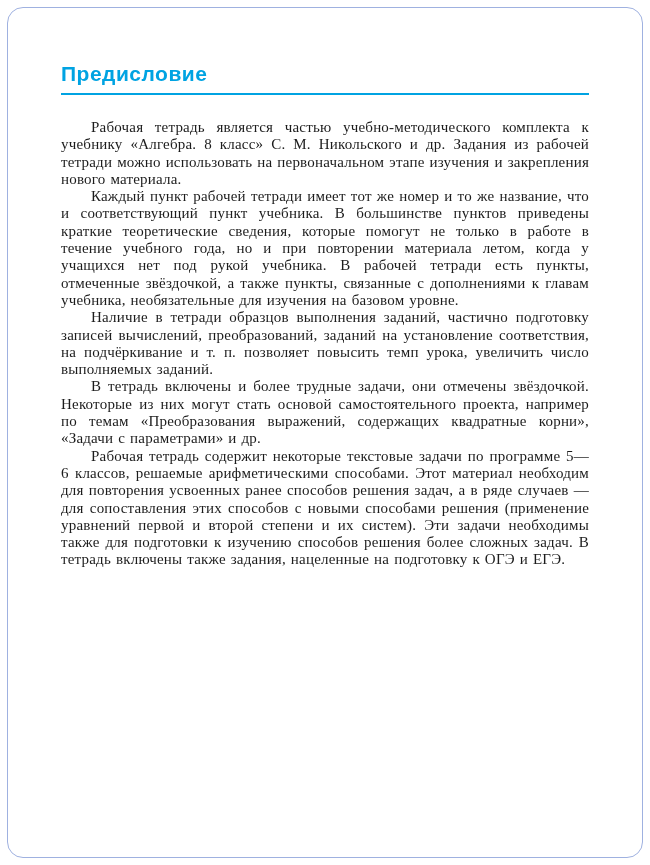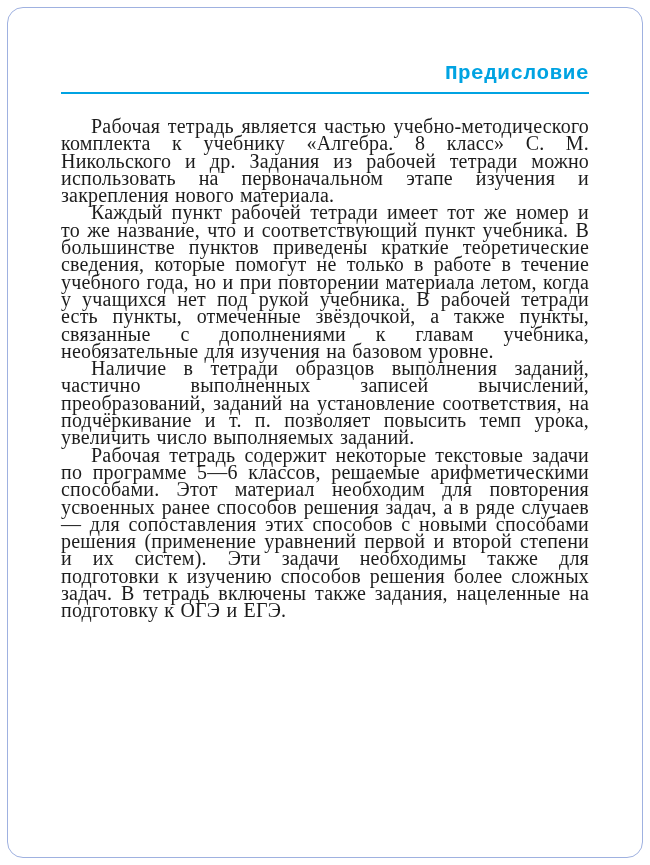--- a/index.html
+++ b/index.html
@@ -25,52 +25,52 @@
     border-radius: 16px;
     pointer-events: none;
   }
   .inner {
     position: absolute;
     left: 61px;
     top: 62px;
     width: 528px;
   }
   .heading {
-    font-family: Liberation Mono, monospace;
+    font-family: Liberation Sans, sans-serif;
     font-size: 21px;
     font-weight: bold;
     color: #00a3e2;
     letter-spacing: 0.5px;
     margin-bottom: 7px;
-    text-align: right;
   }
   .heading-rule {
     width: 100%;
     height: 2px;
     background: #00a3e2;
     margin-bottom: 24px;
   }
   .content p {
-    font-size: 20px;
+    font-size: 15px;
     line-height: 17.3px;
     color: #1c1c1c;
     text-align: justify;
     text-indent: 30px;
     letter-spacing: 0.2px;
     word-spacing: 1px;
   }
 </style>
 </head>
 <body>
 
 <div class="page">
   <div class="page-border"></div>
   <div class="inner">
     <h1 class="heading">Предисловие</h1>
     <div class="heading-rule"></div>
     <div class="content">
       <p>Рабочая тетрадь является частью учебно-методического комплекта к учебнику «Алгебра. 8 класс» С. М. Никольского и др. Задания из рабочей тетради можно использовать на первоначальном этапе изучения и закрепления нового материала.</p>
       <p>Каждый пункт рабочей тетради имеет тот же номер и то же название, что и соответствующий пункт учебника. В большинстве пунктов приведены краткие теоретические сведения, которые помогут не только в работе в течение учебного года, но и при повторении материала летом, когда у учащихся нет под рукой учебника. В рабочей тетради есть пункты, отмеченные звёздочкой, а также пункты, связанные с дополнениями к главам учебника, необязательные для изучения на базовом уровне.</p>
-      <p>Наличие в тетради образцов выполнения заданий, частично выполненных записей вычислений, преобразований, заданий на установление соответствия, на подчёркивание и т. п. позволяет повысить темп урока, увеличить число выполняемых заданий.</p>
+      <p>Наличие в тетради образцов выполнения заданий, частично подготовку записей вычислений, преобразований, заданий на установление соответствия, на подчёркивание и т. п. позволяет повысить темп урока, увеличить число выполняемых заданий.</p>
+      <p>В тетрадь включены и более трудные задачи, они отмечены звёздочкой. Некоторые из них могут стать основой самостоятельного проекта, например по темам «Преобразования выражений, содержащих квадратные корни», «Задачи с параметрами» и др.</p>
       <p>Рабочая тетрадь содержит некоторые текстовые задачи по программе 5—6 классов, решаемые арифметическими способами. Этот материал необходим для повторения усвоенных ранее способов решения задач, а в ряде случаев — для сопоставления этих способов с новыми способами решения (применение уравнений первой и второй степени и их систем). Эти задачи необходимы также для подготовки к изучению способов решения более сложных задач. В тетрадь включены также задания, нацеленные на подготовку к ОГЭ и ЕГЭ.</p>
     </div>
   </div>
 </div>
 
 </body></html>

